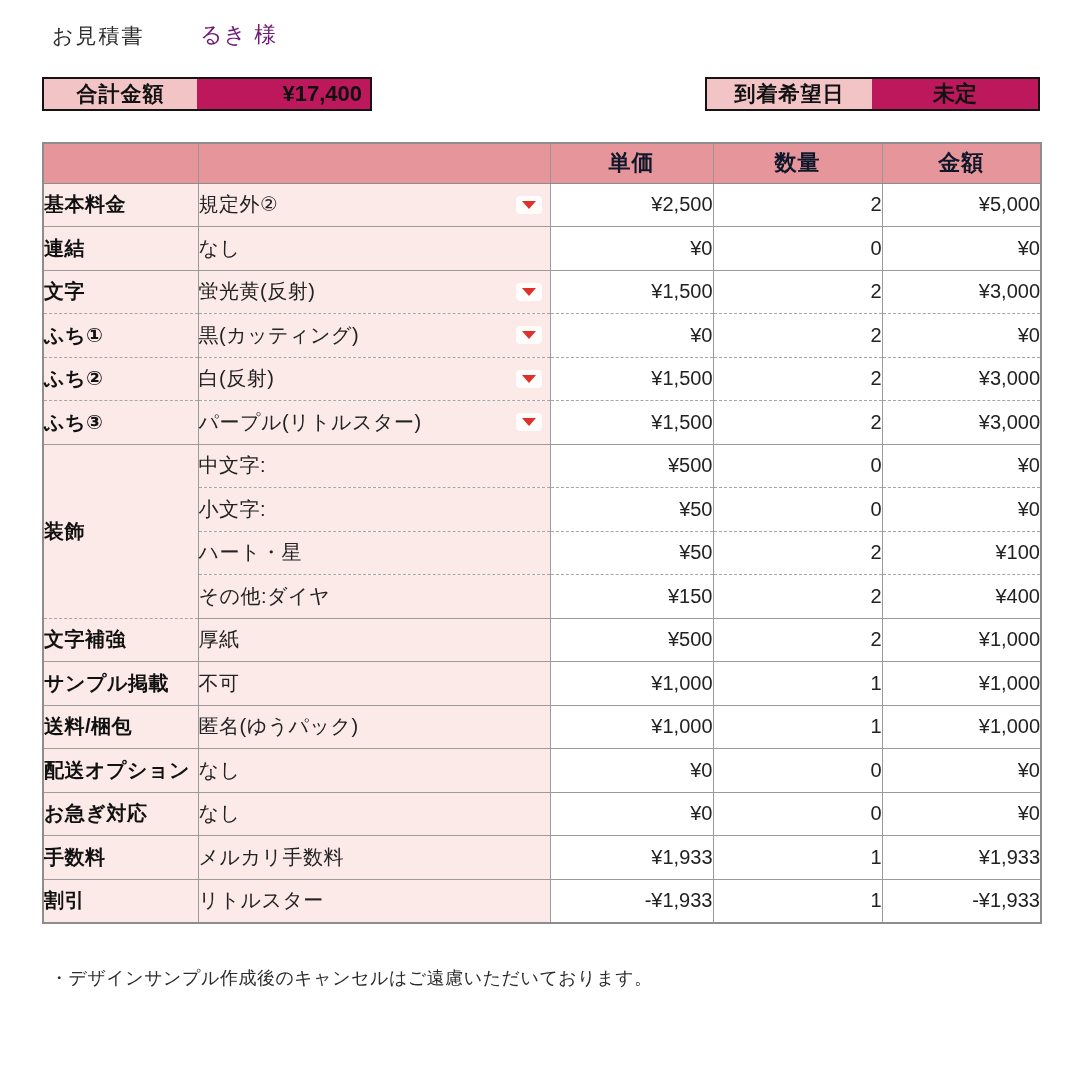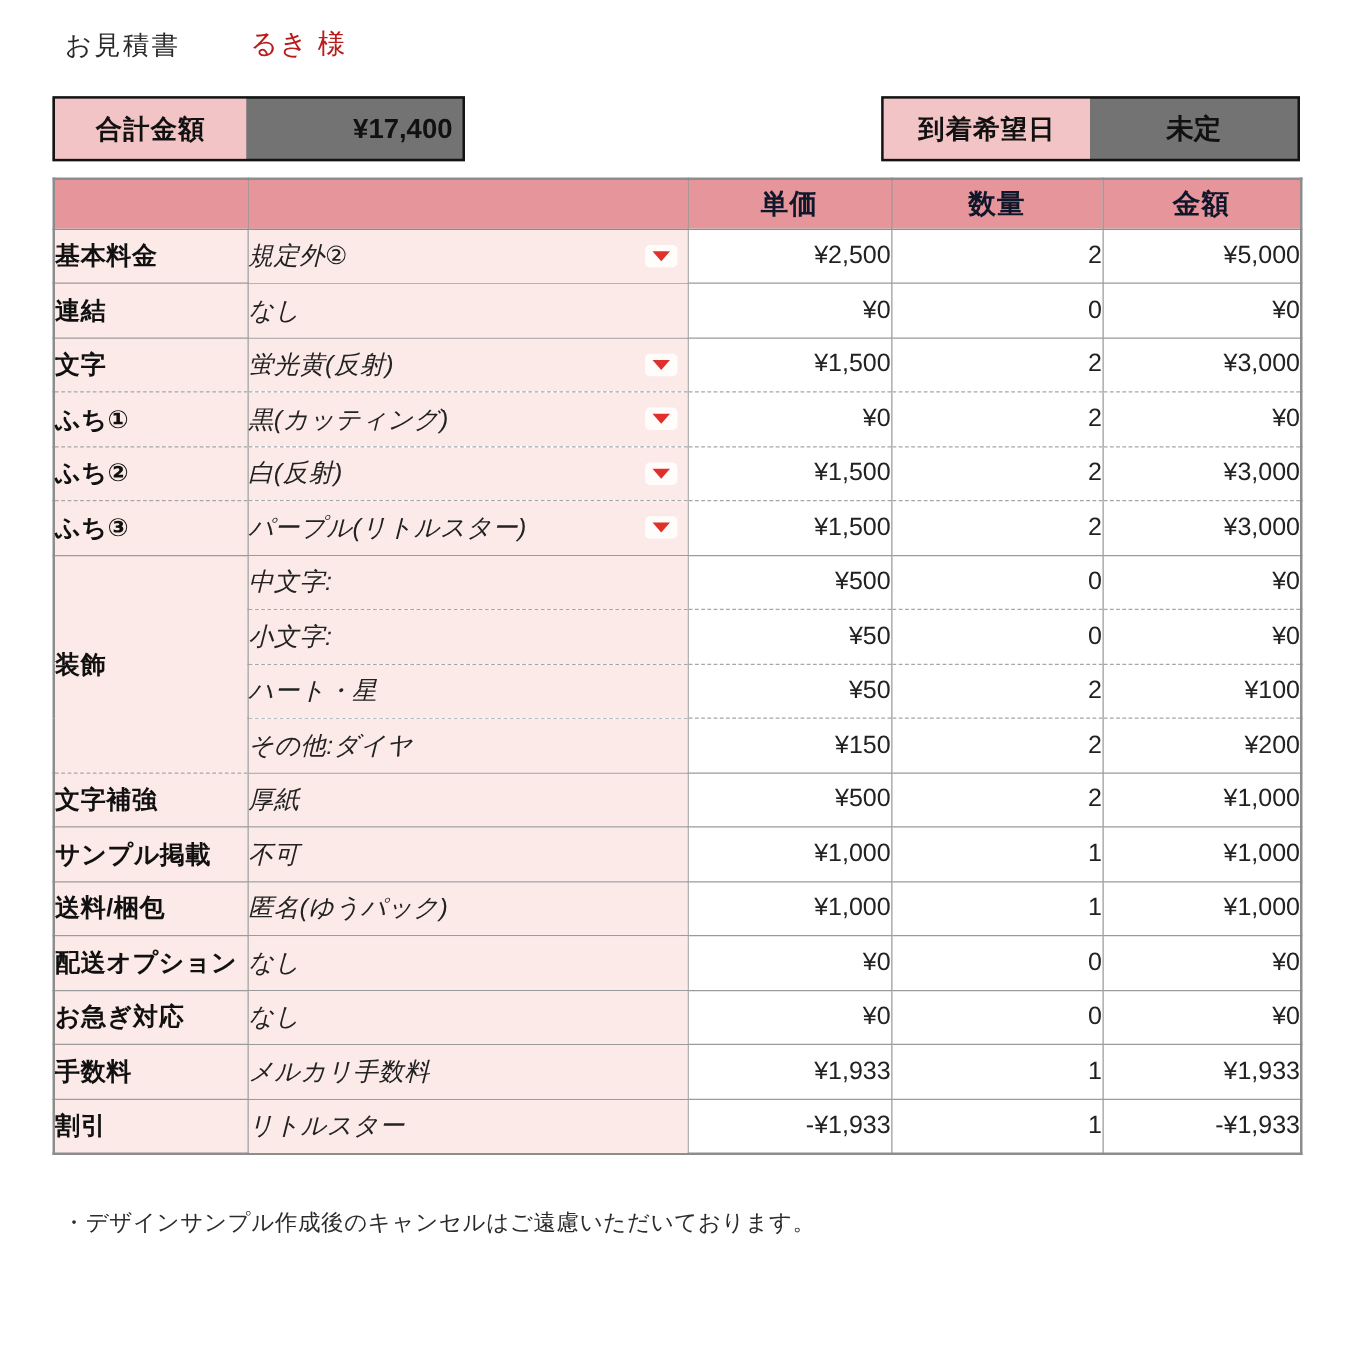--- a/index.html
+++ b/index.html
@@ -1,45 +1,45 @@
 <!DOCTYPE html>
 <html><head>
 <meta charset="utf-8">
 <style>
   html,body { margin:0; padding:0; background:#fff; }
   body { width:1080px; height:1080px; font-family:"Liberation Sans","DejaVu Sans",sans-serif; }
   .canvas { position:relative; width:1080px; height:1080px; overflow:hidden; background:#ffffff;padding-left:42px; }
 
   
   .doc-title { position:absolute; left:52px; top:22px; font-size:21px; color:#2b2b2b; letter-spacing:2px; }
-  .customer   { position:absolute; left:200px; top:20px; font-size:22px; color:#b91c1c; letter-spacing:1px; }
-
-  
-  .sumbox { position:absolute; top:77px; height:52px; border:2px solid #141414; display:flex; box-sizing:border-box; background:#737373; }
+  .customer   { position:absolute; left:200px; top:20px; font-size:22px; color:#701a75; letter-spacing:1px; }
+
+  
+  .sumbox { position:absolute; top:77px; height:34px; border:2px solid #141414; display:flex; box-sizing:border-box; background:#be185d; }
   .sumbox.total   { left:42px;  width:330px; }
   .sumbox.arrival { left:705px; width:335px; }
   .sumbox .lbl { background:#f3c4c6; color:#111; font-weight:bold; font-size:21px; display:flex; align-items:center; justify-content:center; letter-spacing:1px; }
   .sumbox.total .lbl   { width:153px; }
   .sumbox.arrival .lbl { width:165px; }
   .sumbox .val { flex:1; display:flex; align-items:center; font-weight:bold; font-size:22px; color:#111; }
   .sumbox.total .val   { justify-content:flex-end; padding-right:8px; }
   .sumbox.arrival .val { justify-content:center; }
 
   
   table.sheet { position:absolute; left:42px; top:142px; width:998px; border-collapse:collapse; table-layout:fixed; border:2px solid #8d8d8d; }
   table.sheet th, table.sheet td { box-sizing:border-box; vertical-align:middle; padding:0; }
   thead tr { height:40px; }
   th { background:#e6959b; border-right:1.5px solid #979797; border-bottom:1.5px solid #8d8d8d; font-size:22px; font-weight:bold; color:#0f172a; text-align:center; letter-spacing:1px; }
   th:last-child { border-right:none; }
   tbody tr { height:43.5px; }
   td { border-right:1.5px solid #9b9b9b; border-bottom:1.5px solid #9b9b9b; font-size:20px; color:#222; }
   td:last-child { border-right:none; }
   tr.dashed td { border-bottom:1.5px dashed #a6a6a6; }
   td.cat  { background:#fbeae8; font-weight:bold; color:#111; padding-left:10px; text-align:left; letter-spacing:0.5px; }
-  td.item { background:#fbeae8; padding-left:12px; text-align:left; position:relative; letter-spacing:0.5px;font-style:italic; }
+  td.item { background:#fbeae8; padding-left:12px; text-align:left; position:relative; letter-spacing:0.5px; }
   td.num  { background:#ffffff; text-align:right; padding-right:10px; }
   td.qty  { padding-right:14px; }
   td.merged { border-bottom:1.5px solid #9b9b9b; vertical-align:top; padding-top:12px; }
 
   
   .dd { position:absolute; right:8px; top:50%; transform:translateY(-50%); width:26px; height:18px;
         background:rgba(255,255,255,0.85); border-radius:4px; display:flex; align-items:center; justify-content:center; }
   .dd .tri { width:0; height:0; border-left:7px solid transparent; border-right:7px solid transparent; border-top:8px solid #e0302b; }
 
   
@@ -149,21 +149,21 @@
         <tr class="dashed">
           <td class="item"><span>ハート・星</span></td>
           <td class="num">¥50</td>
           <td class="num qty">2</td>
           <td class="num">¥100</td>
         </tr>
         <tr class="">
           <td class="item"><span>その他:ダイヤ</span></td>
           <td class="num">¥150</td>
           <td class="num qty">2</td>
-          <td class="num">¥200</td>
+          <td class="num">¥400</td>
         </tr>
         <tr class="">
           <td class="cat">文字補強</td>
           <td class="item"><span>厚紙</span></td>
           <td class="num">¥500</td>
           <td class="num qty">2</td>
           <td class="num">¥1,000</td>
         </tr>
         <tr class="">
           <td class="cat">サンプル掲載</td>

